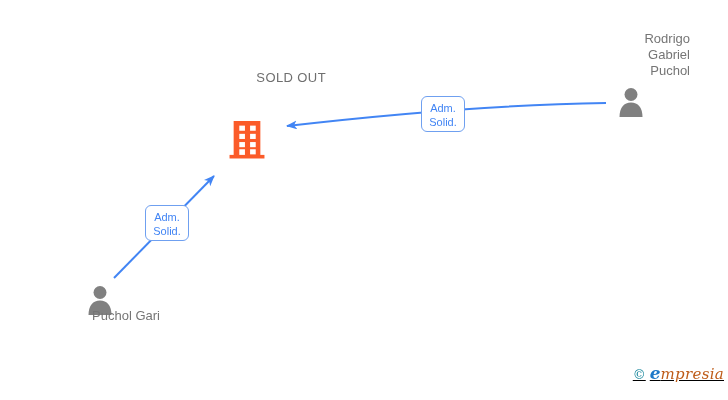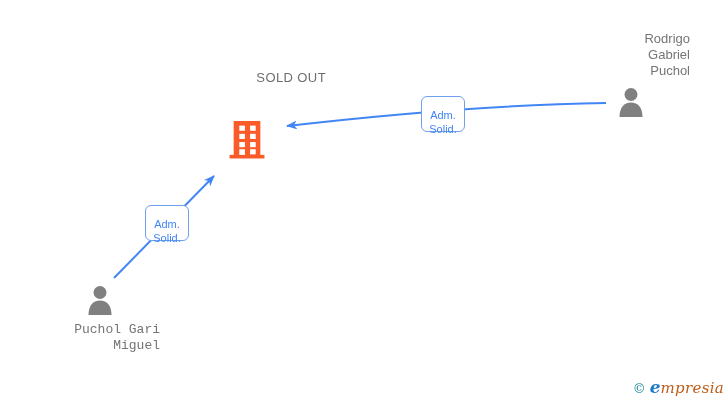--- a/index.html
+++ b/index.html
@@ -22,27 +22,28 @@
   #edges{position:absolute;left:0;top:0;width:728px;height:400px;}
   .node-label{
     color:var(--gray-text);font-size:13px;line-height:16px;text-align:right;
   }
   .company-label{
     color:var(--gray-bold);font-weight:normal;letter-spacing:.4px;
   }
   .edge-label{
     background:#ffffff;border:1.5px solid var(--blue-border);border-radius:6px;
     color:var(--blue);font-size:11px;line-height:14px;text-align:center;
-    padding:11px 6px;box-sizing:border-box;width:44px;height:36px;
+    padding:4px 6px;box-sizing:border-box;width:44px;height:36px;
   }
   .person-icon svg{display:block;}
   #logo{
-    position:absolute;right:4px;bottom:2px;
+    position:absolute;right:4px;bottom:16px;
     font-family:"DejaVu Serif", serif;font-size:15px;line-height:18px;
     white-space:nowrap;
+    text-decoration:underline;
   }
   #logo .copy{color:var(--teal);font-style:normal;font-size:13px;margin-right:4px;}
   #logo .e{color:var(--logo-blue);font-style:italic;font-weight:bold;font-size:17px;}
   #logo .rest{color:var(--logo-rust);font-style:italic;letter-spacing:.3px;}
   .line-span{display:block;}
 </style>
 </head>
 <body>
 
 <div id="canvas">
@@ -86,23 +87,22 @@
       <path d="M3.5 30 C3.5 20.5 8 15.5 15 15.5 C22 15.5 26.5 20.5 26.5 30 Z" fill="#808080"></path>
     </svg>
   </div>
 
   <div class="abs person-icon" style="left:85px;top:285px;">
     <svg width="30" height="30" viewBox="0 0 30 30" xmlns="http://www.w3.org/2000/svg">
       <circle cx="15" cy="7.5" r="6.5" fill="#808080"></circle>
       <path d="M3.5 30 C3.5 20.5 8 15.5 15 15.5 C22 15.5 26.5 20.5 26.5 30 Z" fill="#808080"></path>
     </svg>
   </div>
-  <div class="abs node-label" style="left:40px;top:322px;width:120px;font-family:Liberation Mono, monospace;">
+  <div class="abs node-label" style="left:40px;top:308px;width:120px;">
     <span class="line-span">Puchol Gari</span>
-    <span class="line-span">Miguel</span>
   </div>
 
   <div class="abs edge-label" style="left:421px;top:96px;">
     <span class="line-span">Adm.</span>
     <span class="line-span">Solid.</span>
   </div>
   <div class="abs edge-label" style="left:145px;top:205px;">
     <span class="line-span">Adm.</span>
     <span class="line-span">Solid.</span>
   </div>

